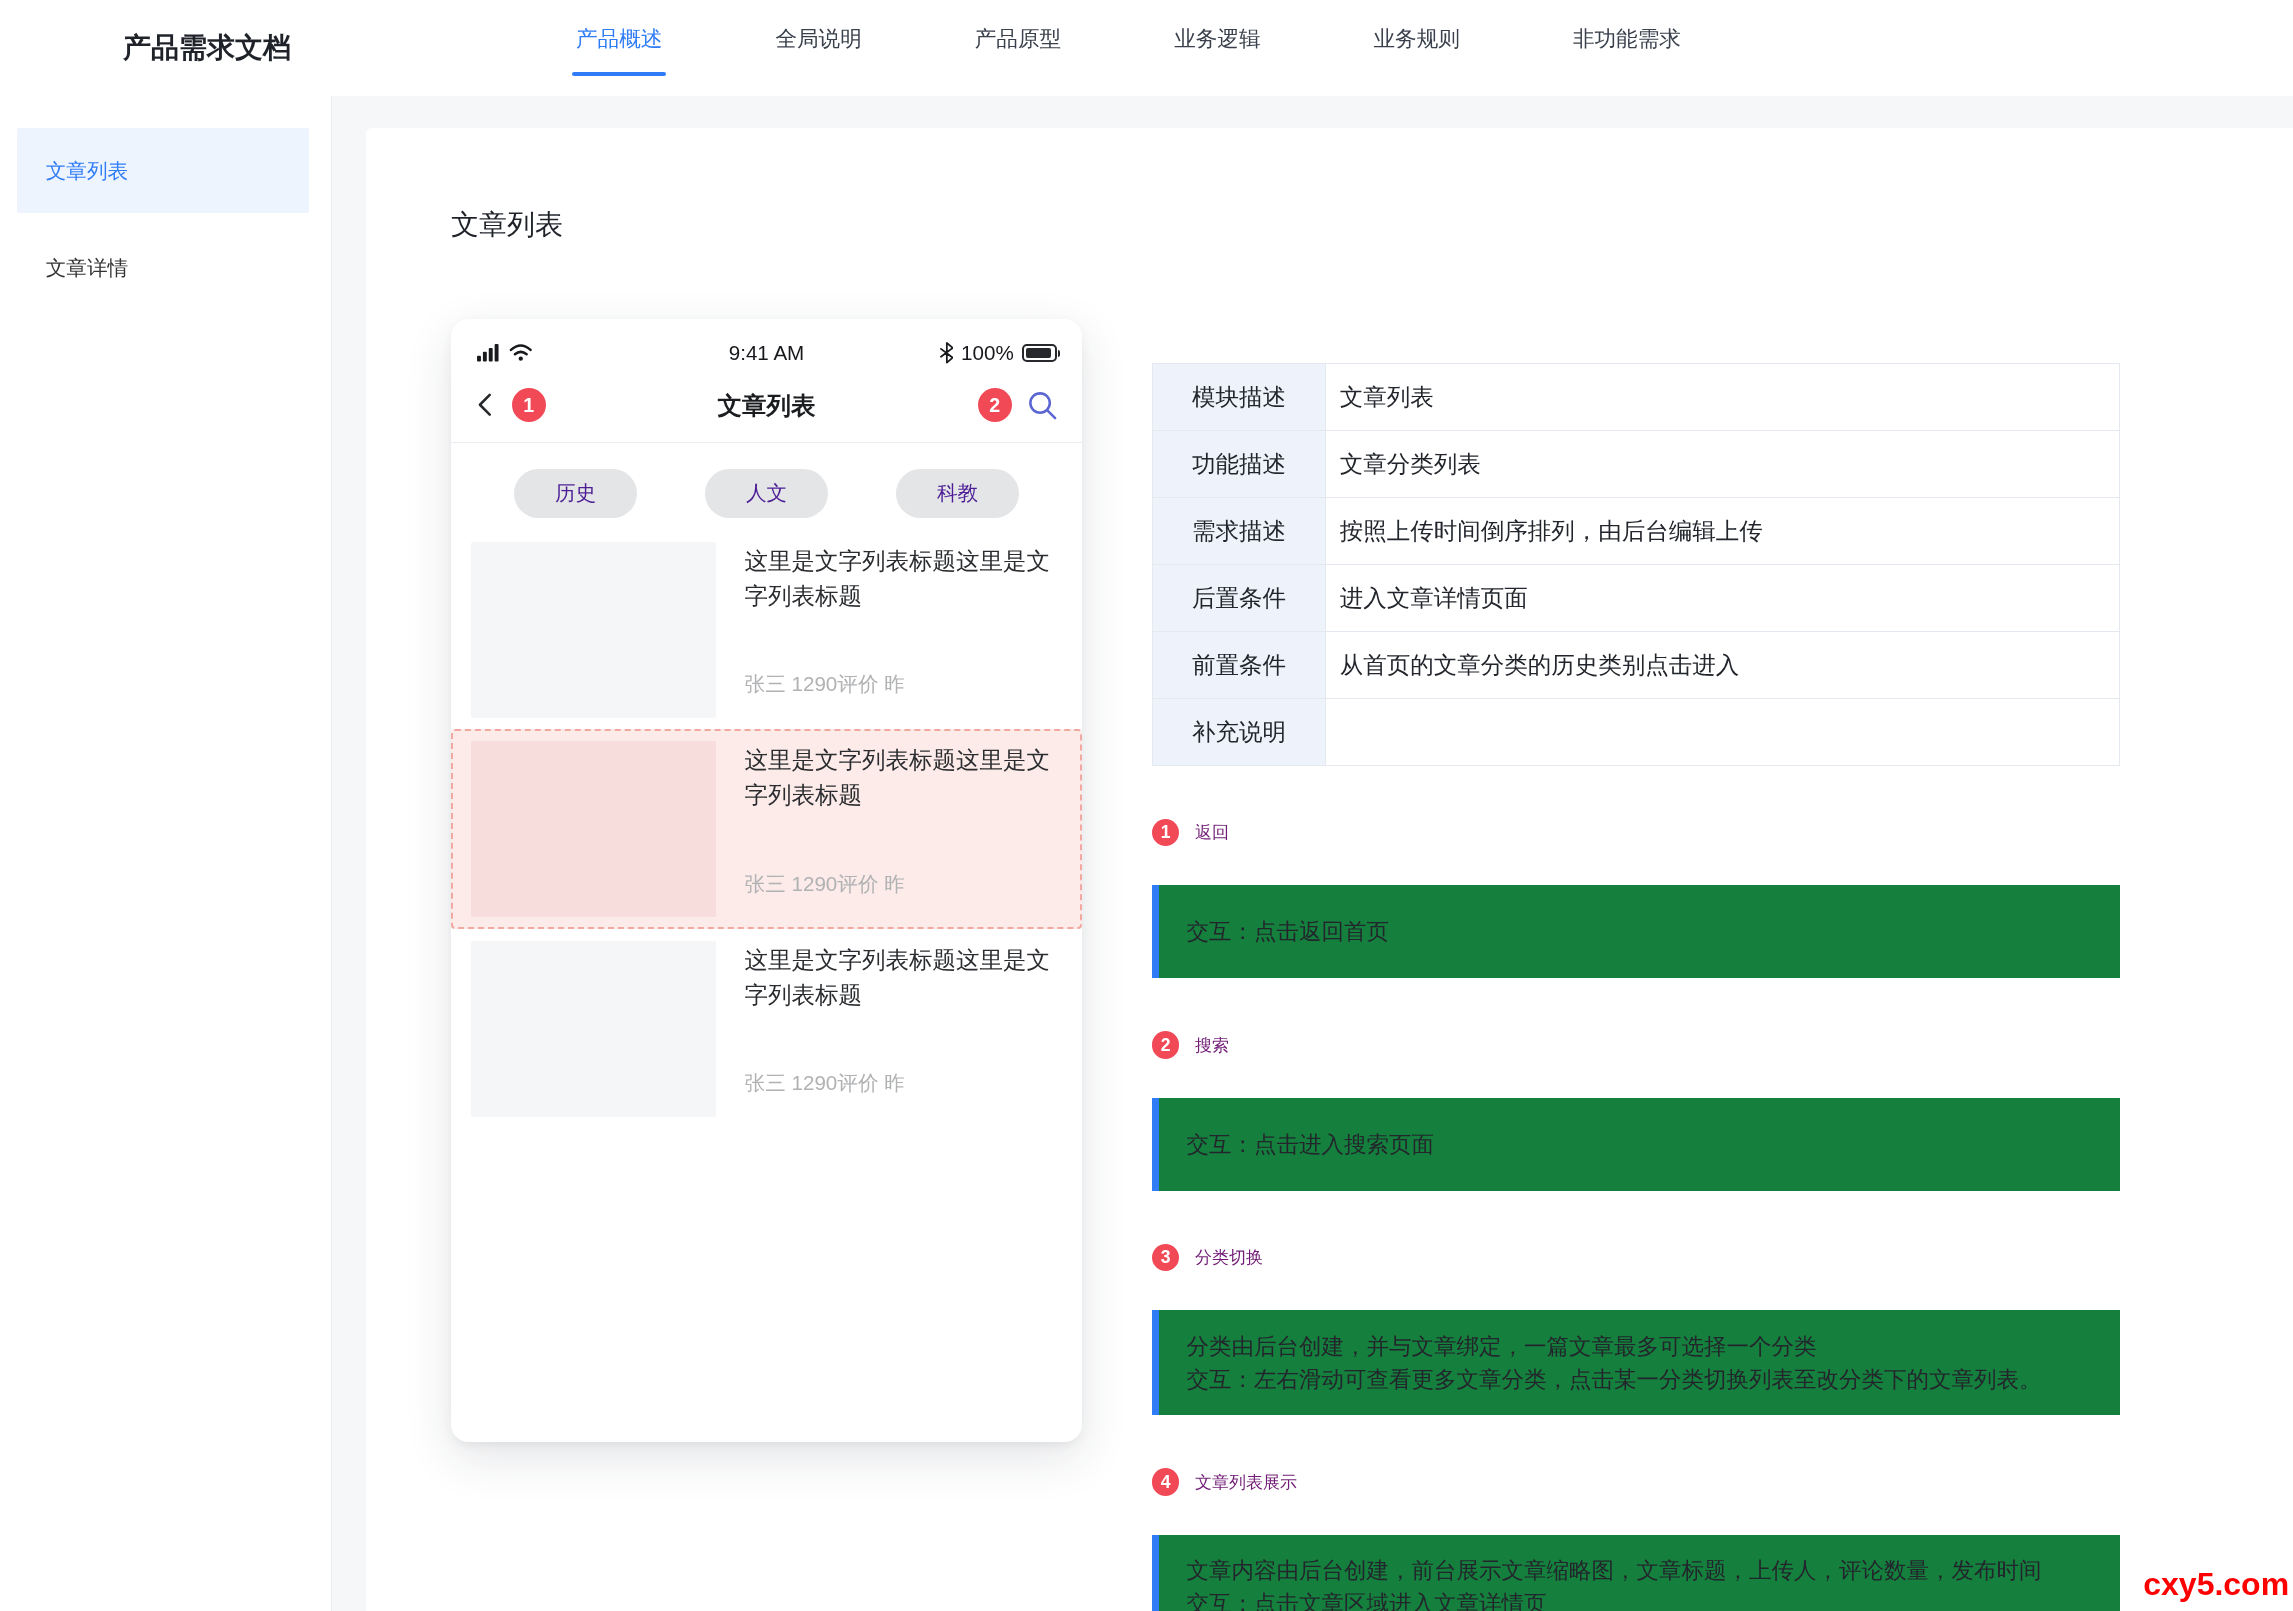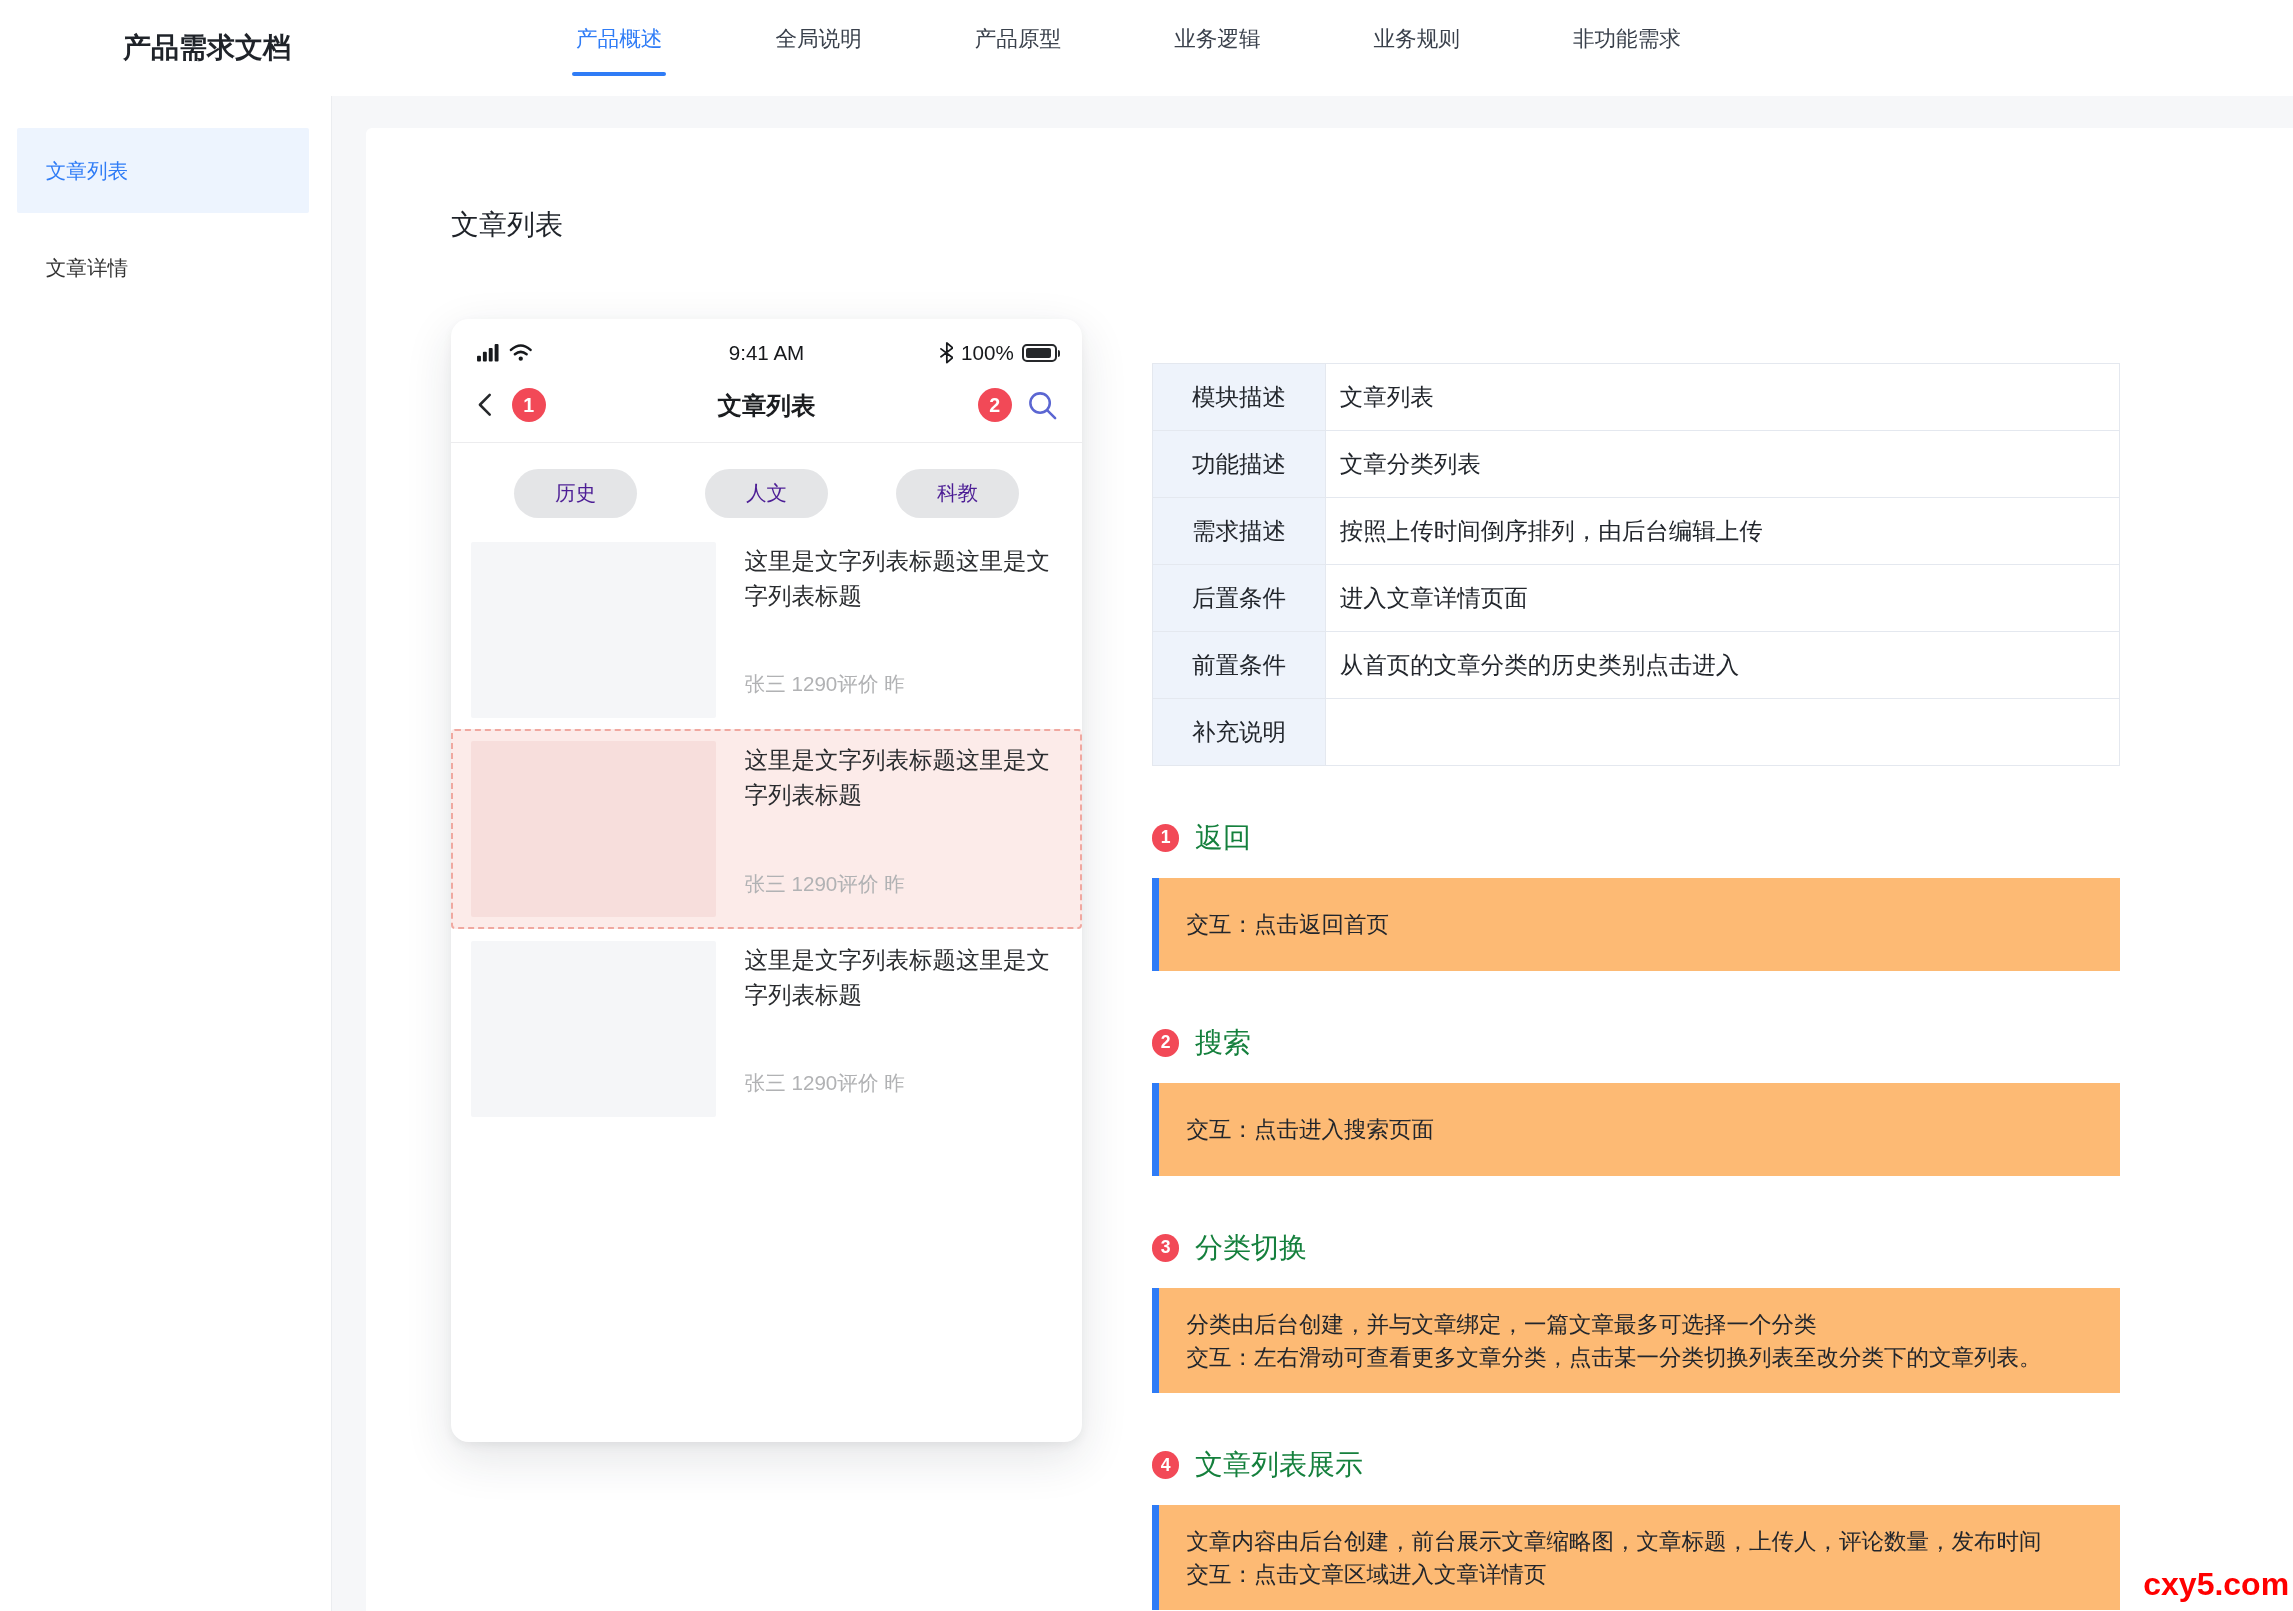--- a/index.html
+++ b/index.html
@@ -59,22 +59,22 @@
   .right-col{margin-left:70px;width:968px;}
   .spec-table{border:1px solid #e4e8ef;box-sizing:border-box;margin-top:44px;}
   .spec-row{display:flex;height:66px;border-bottom:1px solid #e4e8ef;}
   .spec-row:last-child{border-bottom:none;}
   .spec-label{width:172px;flex:none;background:#eef3fb;border-right:1px solid #e4e8ef;display:flex;align-items:center;
               justify-content:center;font-size:23.5px;font-weight:500;color:#22262c;}
   .spec-value{flex:1;display:flex;align-items:center;padding-left:13.7px;font-size:23.5px;color:#22262c;}
   .anno-head{display:flex;align-items:center;gap:15.7px;margin-top:53px;}
   .anno-num{width:27.4px;height:27.4px;border-radius:50%;background:#f24957;color:#fff;font-size:17.6px;font-weight:700;
             display:flex;align-items:center;justify-content:center;flex:none;}
-  .anno-label{font-size:28px;color:#15803d;}
-  .note-box{margin-top:21px;background:#fdba74;border-left:7.8px solid #2f7cf6;min-height:93px;box-sizing:border-box;
+  .anno-label{font-size:17px;color:#701a75;}
+  .note-box{margin-top:39px;background:#15803d;border-left:7.8px solid #2f7cf6;min-height:93px;box-sizing:border-box;
             display:flex;align-items:center;padding:19.6px 27.4px;font-size:22.5px;line-height:33px;color:#22262c;
             white-space:pre-line;}
   
   .watermark{position:absolute;right:4.9px;bottom:7.8px;font-size:32px;font-weight:700;color:#ff0000;z-index:9;}
   svg{display:block;}
 </style>
 </head>
 <body>
 
 <div class="header">

